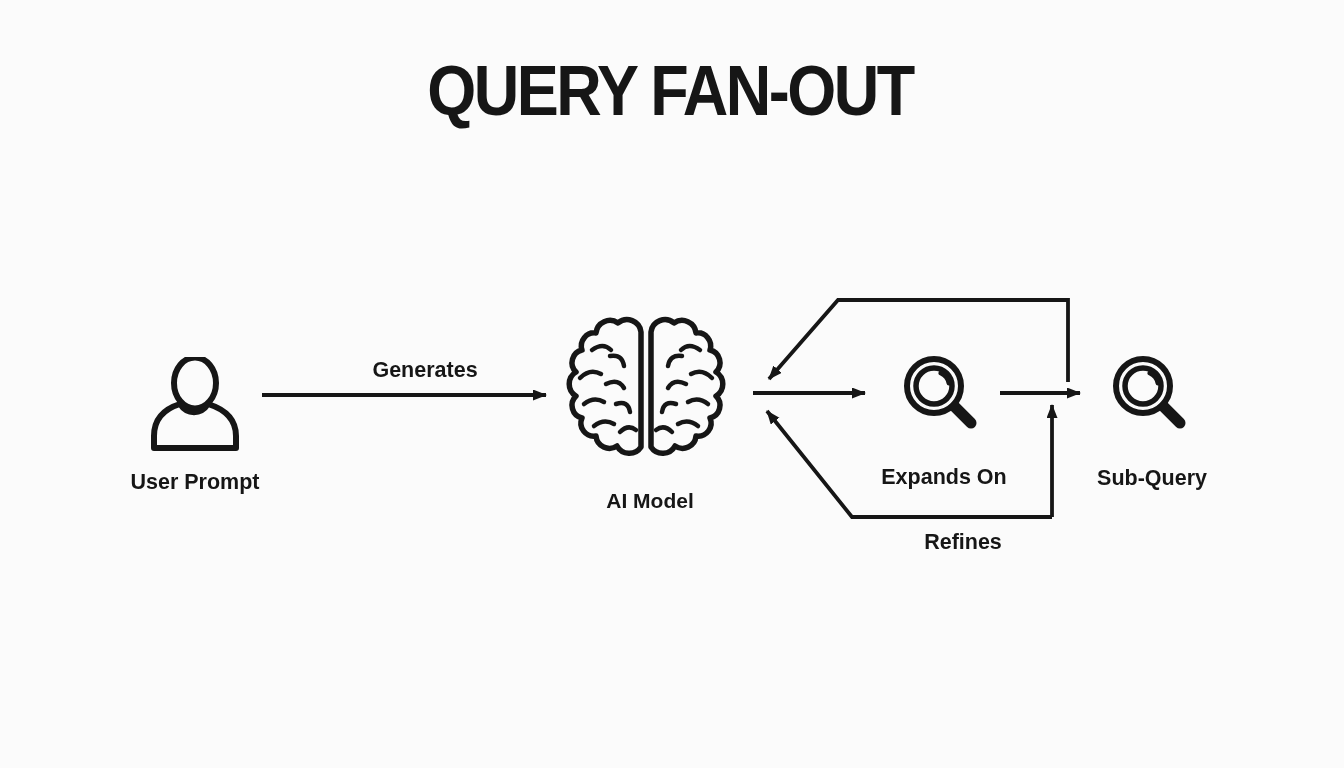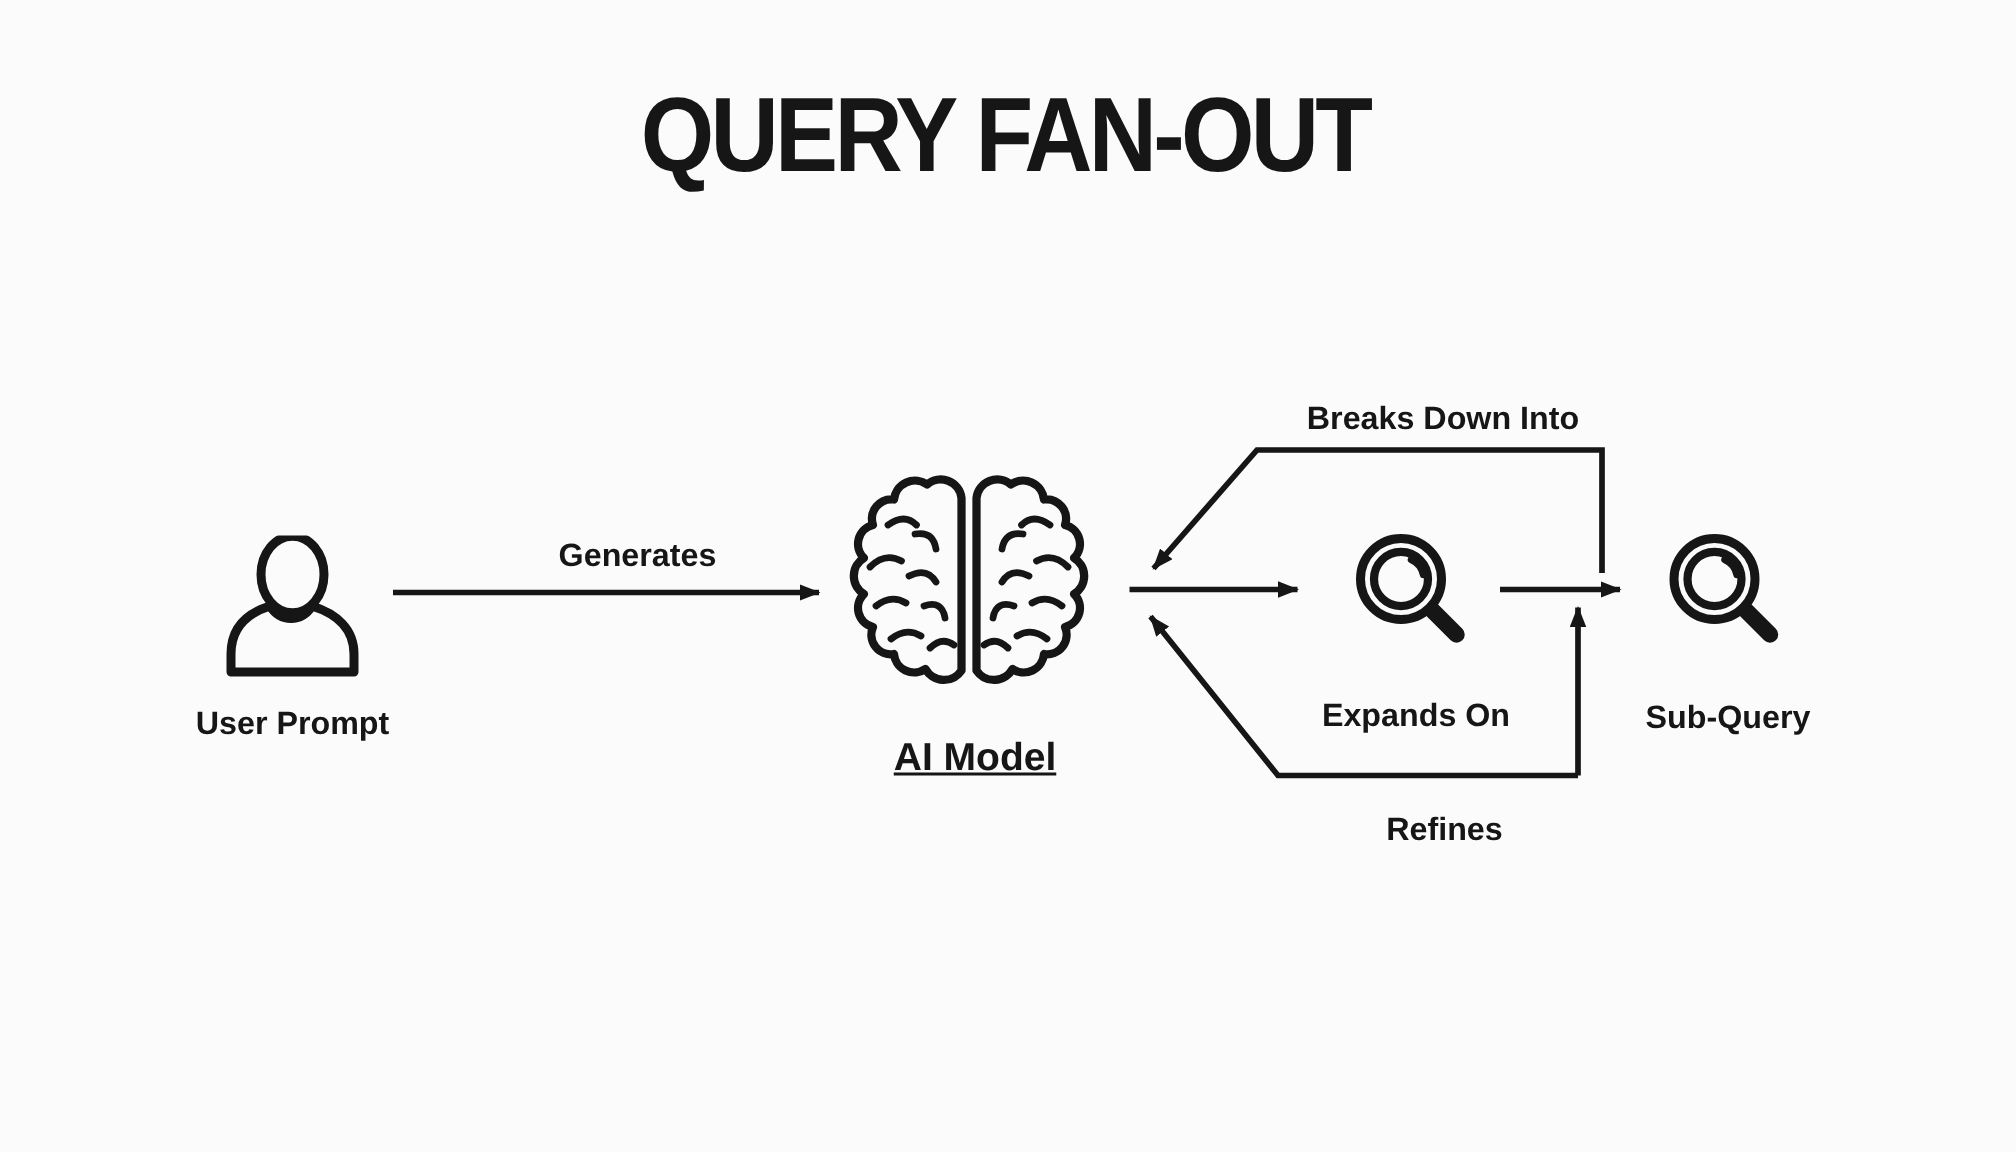--- a/index.html
+++ b/index.html
@@ -30,21 +30,21 @@
   }
   .node-icon { position: absolute; }
   .label {
     position: absolute;
     transform: translateX(-50%);
     font-size: 21.5px;
     font-weight: 700;
     white-space: nowrap;
     color: var(--ink);
   }
-  .label-lg { font-size: 26px; text-decoration: underline; }
+  .label-lg { font-size: 21px; }
   .connectors { position: absolute; left: 0; top: 0; pointer-events: none; }
   .stroke { stroke: var(--ink); fill: none; }
   .conn { stroke: var(--ink); stroke-width: 3.8; fill: none; }
   #arrowhead path { fill: var(--ink); }
 </style>
 </head>
 <body>
 
 <div class="canvas">
 
@@ -113,31 +113,30 @@
       <path d="M 116 56 Q 104 54 102 66"></path>
       <path d="M 142 104 Q 132 96 122 102"></path>
       <path d="M 120 84 Q 108 78 102 88"></path>
       <path d="M 132 126 Q 122 118 112 124"></path>
       <path d="M 110 104 Q 98 100 96 112"></path>
       <path d="M 106 132 Q 98 124 90 130"></path>
     </g>
   </svg>
   <div class="label label-lg" style="left:650px; top:489px;">AI Model</div>
 
-  <div class="label" style="left:962px; top:267px;">Breaks Down Into</div>
 
   <svg class="node-icon" style="left:900px; top:354px;" width="90" height="90" viewBox="0 0 90 90">
     <circle class="stroke" cx="34" cy="32" r="27" stroke-width="6"></circle>
     <circle class="stroke" cx="34" cy="32" r="18" stroke-width="5.5"></circle>
     <path class="stroke" stroke-width="5" stroke-linecap="round" d="M 41 19 A 14 14 0 0 1 49 29"></path>
     <path class="stroke" stroke-width="11" stroke-linecap="round" d="M 55 53 L 71 69"></path>
   </svg>
   <div class="label" style="left:944px; top:465px;text-align:right;">Expands On</div>
 
-  <div class="label" style="left:963px; top:530px;margin-top:11px;">Refines</div>
+  <div class="label" style="left:963px; top:530px;">Refines</div>
 
   <svg class="node-icon" style="left:1109px; top:354px;" width="90" height="90" viewBox="0 0 90 90">
     <circle class="stroke" cx="34" cy="32" r="27" stroke-width="6"></circle>
     <circle class="stroke" cx="34" cy="32" r="18" stroke-width="5.5"></circle>
     <path class="stroke" stroke-width="5" stroke-linecap="round" d="M 41 19 A 14 14 0 0 1 49 29"></path>
     <path class="stroke" stroke-width="11" stroke-linecap="round" d="M 55 53 L 71 69"></path>
   </svg>
   <div class="label" style="left:1152px; top:466px;text-align:center;">Sub-Query</div>
 
 </div>

